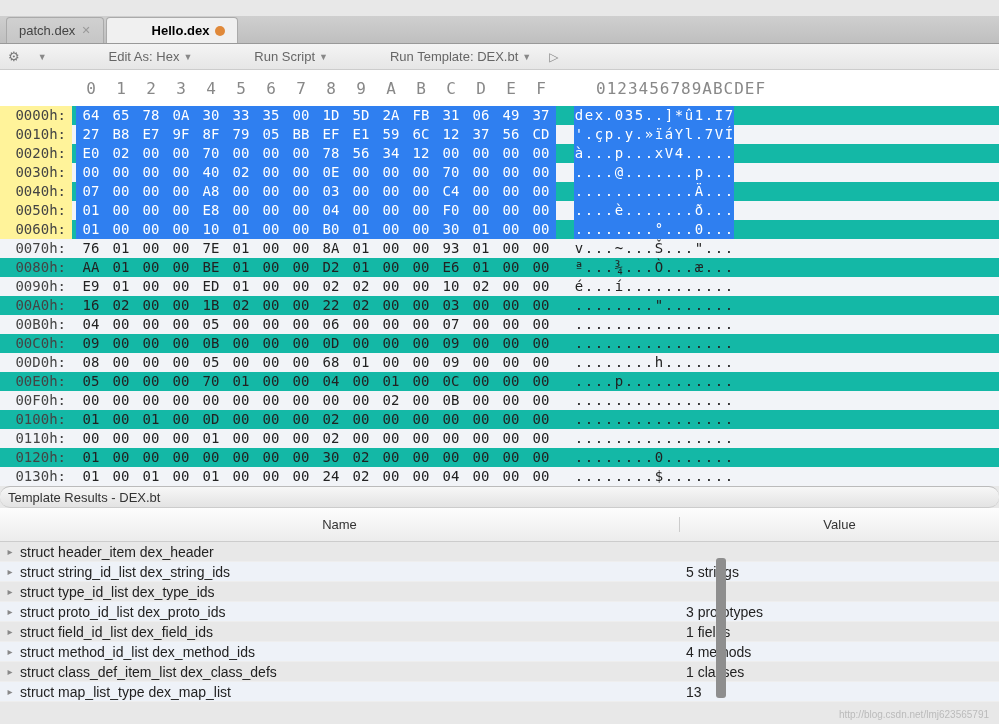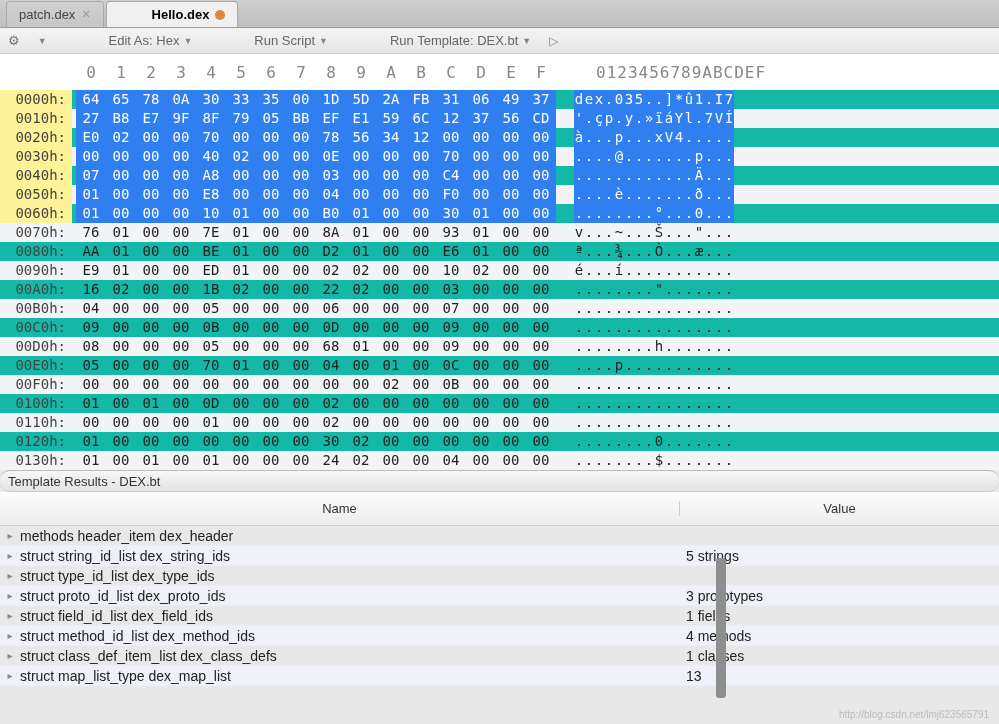--- a/index.html
+++ b/index.html
@@ -1,18 +1,18 @@
 <!DOCTYPE html>
 <html><head>
 <meta charset="utf-8">
 <style>
   * { box-sizing: border-box; margin: 0; padding: 0; }
   html, body { width: 999px; height: 724px; font-family: "Helvetica Neue", Arial, sans-serif; font-size: 12px; background: #e8e8e8; overflow: hidden; }
   
-  .tabbar { height: 28px; background: linear-gradient(#cfcfcf,#bfbfbf); border-bottom:1px solid #999; display:flex; align-items:flex-end; padding-left:6px; }
+  .tabbar { height: 28px; background: linear-gradient(#cfcfcf,#bfbfbf); border-bottom:1px solid #999; display:flex; align-items:flex-end; padding-left:6px;margin-top:16px; }
   .tab { height:26px; padding:0 12px; display:flex; align-items:center; gap:6px; border:1px solid #aaa; border-bottom:none; border-radius:4px 4px 0 0; margin-right:2px; font-size:13px; }
   .tab.inactive { background: linear-gradient(#d0d0d0,#c6c6c6); color:#444; }
   .tab.active { background: #f0f0f0; font-weight:bold;padding-left:45px; }
   .tab .dirty { width:10px; height:10px; border-radius:50%; background:#e0893a; display:inline-block; }
   .tab .close { color:#999; font-size:11px; }
   
   .toolbar { height:26px; background:linear-gradient(#f4f4f4,#e6e6e6); border-bottom:1px solid #ccc; display:flex; align-items:center; padding:0 8px; gap:18px; color:#666; font-size:13px; }
   .toolbar .tb-item { display:flex; align-items:center; gap:4px;margin-left:44px; }
   .dd { font-size:9px; color:#888; }
   .gear { font-size:13px; color:#777; }
@@ -897,21 +897,21 @@
 <div class="tplhdr">
   <span>Template Results - DEX.bt</span>
 </div>
 <div class="tplcols">
   <div class="nm">Name</div>
   <div class="vl">Value</div>
 </div>
 <div id="tplrows">
     <div class="tplrow">
       <div class="disc">▸</div>
-      <div class="nm">methods header_item dex_header</div>
+      <div class="nm">struct header_item dex_header</div>
       <div class="vl"></div>
     </div>
     <div class="tplrow stripe">
       <div class="disc">▸</div>
       <div class="nm">struct string_id_list dex_string_ids</div>
       <div class="vl">5 strings</div>
     </div>
     <div class="tplrow">
       <div class="disc">▸</div>
       <div class="nm">struct type_id_list dex_type_ids</div>

